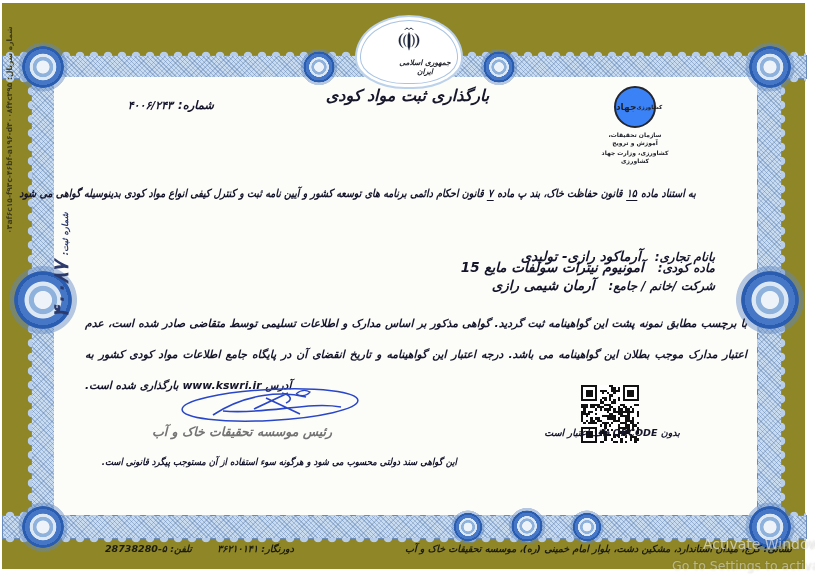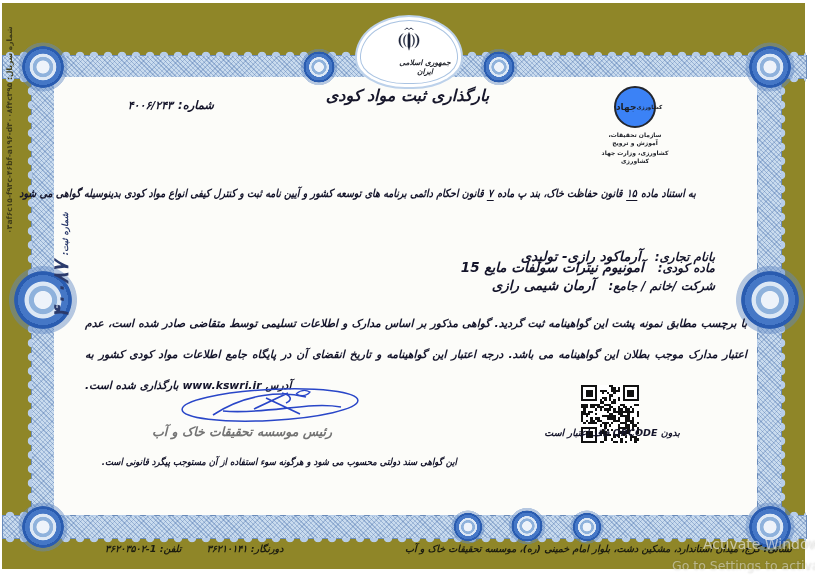--- a/index.html
+++ b/index.html
@@ -412,21 +412,21 @@
     <rect x="14" y="24" width="1" height="1" fill="#111"></rect>
     <rect x="15" y="24" width="1" height="1" fill="#111"></rect>
     <rect x="17" y="24" width="1" height="1" fill="#111"></rect>
     <rect x="19" y="24" width="1" height="1" fill="#111"></rect>
     <rect x="23" y="24" width="1" height="1" fill="#111"></rect>
   </svg>
 <div class="abs qr-caption">بدون QRCODE فاقد اعتبار است</div>
 
 <div class="abs footer-address">نشانی: کرج، میدان استاندارد، مشکین دشت، بلوار امام خمینی (ره)، موسسه تحقیقات خاک و آب</div>
 <div class="abs footer-phones">
-  <span dir="rtl">تلفن: 1-۳۶۲۰۳۵۰۲</span>
+  <span dir="rtl">تلفن: ۵-28738280</span>
   <span dir="rtl" class="fax">دورنگار: ۳۶۲۱۰۱۴۱</span>
 </div>
 
 <div class="abs v-serial">
   <span>شماره سریال:</span>
   <span>۰۳af۶c۱۵-f۹۳c-۴۶bf-a۱۹۶-d۳۰۰۸f۴c۳۹۵</span>
 </div>
 <div class="abs v-reg">
   <span class="lab">شماره ثبت:</span><span class="num">۴۰۰۸۷</span>
 </div>

